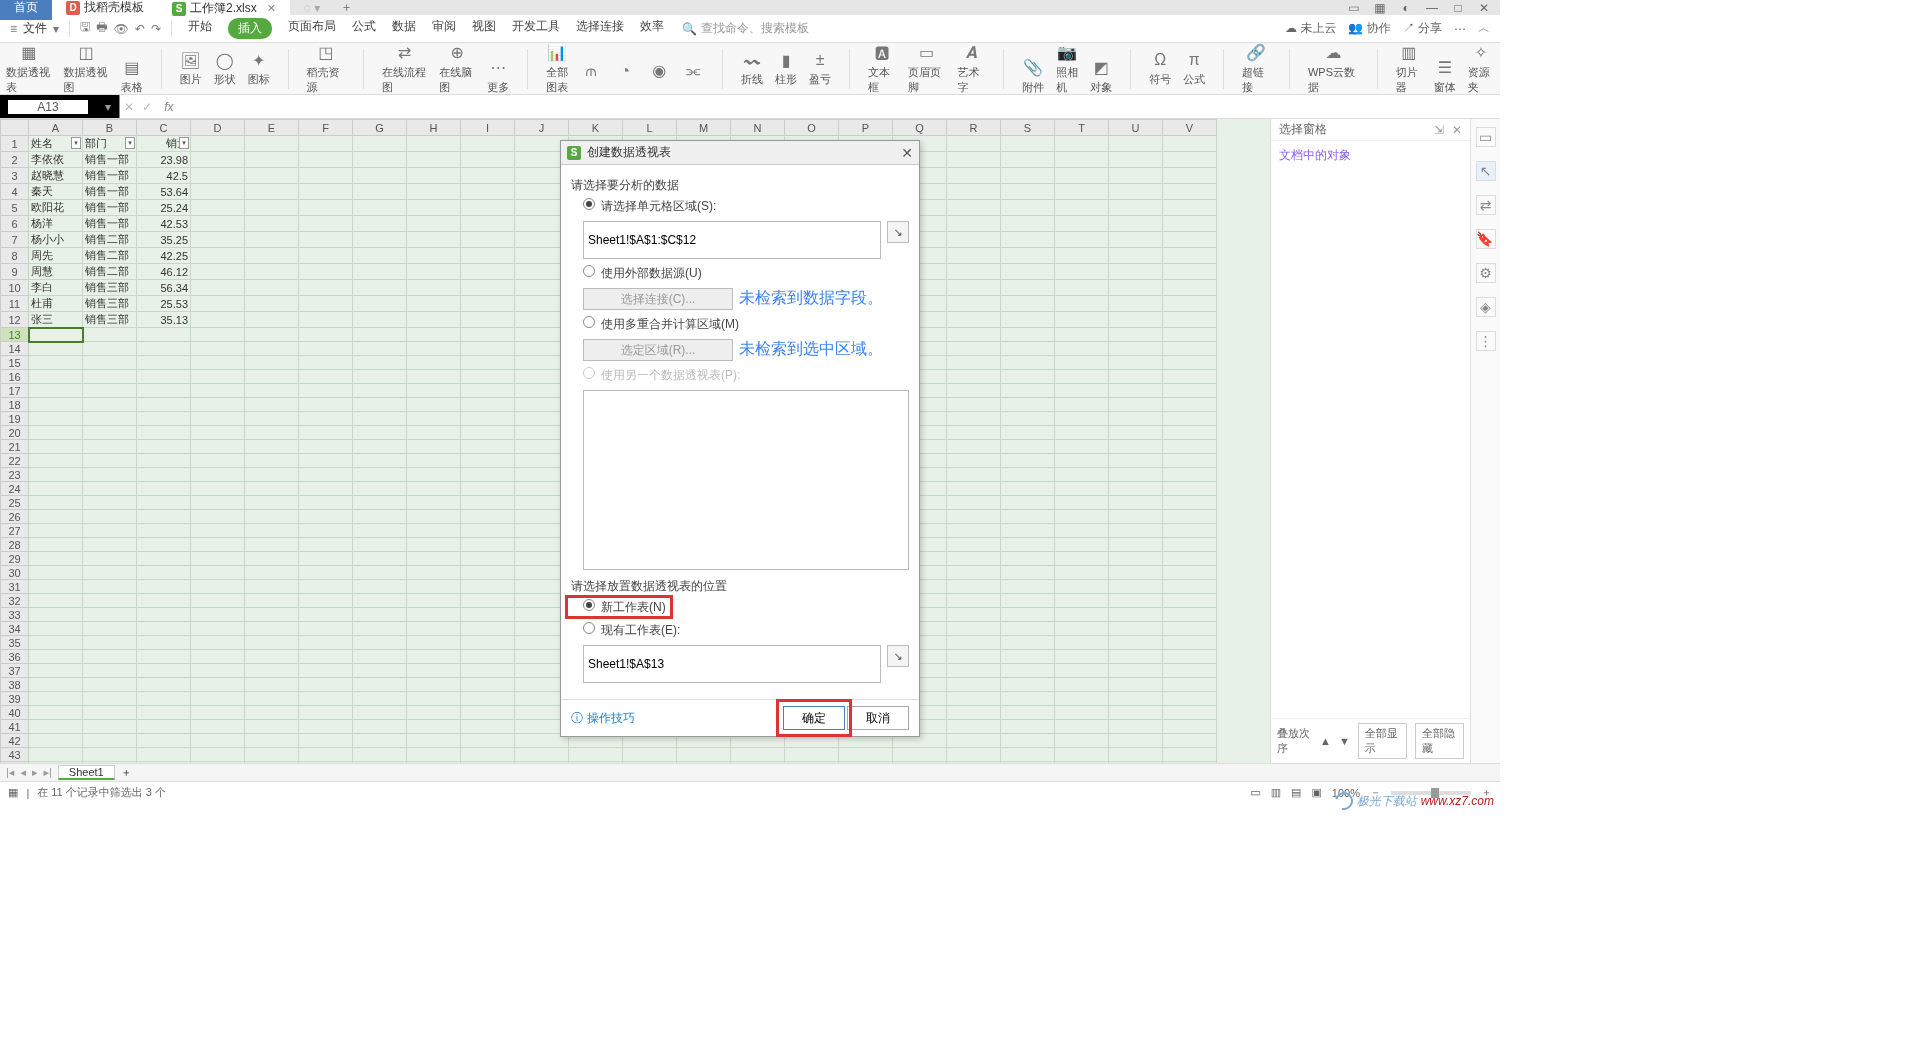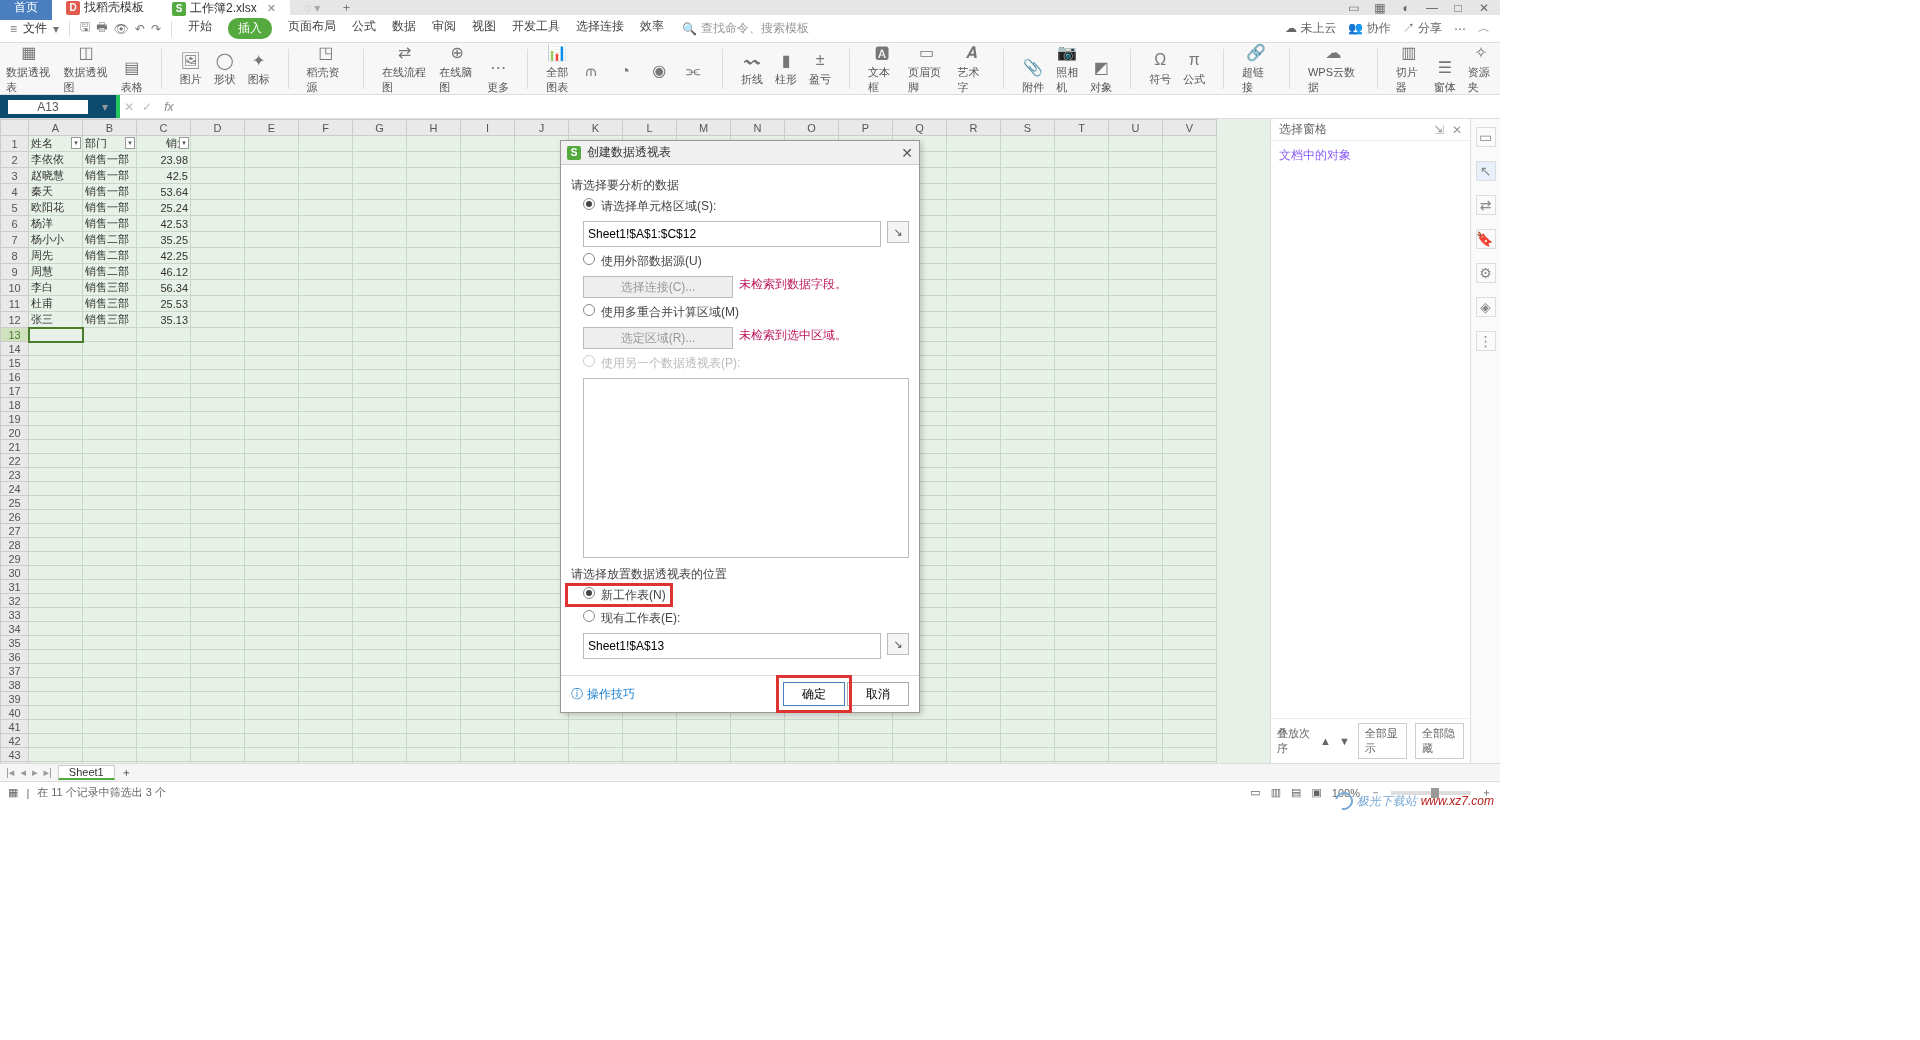--- a/index.html
+++ b/index.html
@@ -29,21 +29,21 @@
 
 
 .ribbon { height: 52px; background: #f7f7f7; border-bottom: 1px solid #dcdcdc; display: flex; align-items: center; padding: 0 6px; gap: 18px; overflow: hidden; }
 .rbtn { display: flex; flex-direction: column; align-items: center; gap: 2px; font-size: 11px; color: #555; }
 .rbtn .ri { width: 22px; height: 20px; display:flex; align-items:center; justify-content:center; color:#777; font-size:16px;}
 .rgroup { display: flex; gap: 12px; align-items: flex-end; }
 .rsep { width: 1px; height: 40px; background: #ddd; }
 
 
 .fbar { height: 24px; border-bottom: 1px solid #dcdcdc; display: flex; align-items: center; }
-.namebox { width: 120px; border-right: 4px solid #22c55e; height: 100%; display: flex; align-items: center; padding: 0 8px; background: #0c4a6e; }
+.namebox { width: 120px; border-right: 1px solid #22c55e; height: 100%; display: flex; align-items: center; padding: 0 8px; background: #000000; }
 .namebox input { border: none; outline: none; width: 80px; font-size: 12px; color: #555; text-align: center; }
 .fx { padding: 0 8px; color: #888; font-style: italic; }
 .finput { flex: 1; border: none; outline: none; height: 100%; font-size: 12px; }
 
 
 .main { display: flex; height: calc(100% - 24px - 28px - 52px - 24px - 18px - 22px); }
 .grid-wrap { flex: 1; position: relative; overflow: hidden; background: #e7f1e7; }
 table.grid { border-collapse: collapse; table-layout: fixed; }
 .grid th, .grid td { border: 1px solid #c8d8c8; height: 14px; font-size: 11px; padding: 0 2px; overflow: hidden; white-space: nowrap; }
 .grid thead th { background: #e9e9e9; color: #555; font-weight: normal; height: 16px; border: 1px solid #ccc; }
@@ -76,24 +76,24 @@
 .status { height: 22px; border-top: 1px solid #dcdcdc; display: flex; align-items: center; padding: 0 8px; font-size: 11px; color: #666; background: #fff; }
 .status .right { margin-left: auto; display: flex; gap: 10px; align-items: center; }
 
 
 .dialog { position: absolute; left: 560px; top: 140px; width: 360px; background: #fff; border: 1px solid #999; box-shadow: 2px 2px 6px rgba(0,0,0,.2); }
 .dlg-title { height: 24px; background: #f0f0f0; display: flex; align-items: center; padding: 0 6px; gap: 6px; border-bottom: 1px solid #ccc; }
 .dlg-title .close { margin-left: auto; color: #555; font-size: 14px; }
 .dlg-body { padding: 6px 10px 10px; font-size: 12px; color: #444; }
 .dlg-sec { margin: 6px 0 2px; }
 .dlg-row { margin: 4px 0 6px 12px; display: flex; align-items: flex-start; gap: 6px; }
-.dlg-input { border: 1px solid #bbb; height: 26px; flex: 1; padding: 0 4px; font-size: 12px; }
+.dlg-input { border: 1px solid #bbb; height: 38px; flex: 1; padding: 0 4px; font-size: 12px; }
 .dlg-refbtn { width: 22px; height: 22px; border: 1px solid #bbb; background: #f4f4f4; display:flex; align-items:center; justify-content:center; font-size:11px; color:#555;}
 .dlg-btn { width: 150px; height: 22px; border: 1px solid #bbb; background: #eee; color: #999; font-size: 12px; }
-.dlg-hint { color: #be185d; font-size: 12px; }
+.dlg-hint { color: #3b82f6; font-size: 16px; }
 .dlg-area { border: 1px solid #bbb; height: 180px; margin: 4px 0 8px 12px; }
 .dlg-foot { display: flex; align-items: center; padding: 6px 10px; border-top: 1px solid #ddd; }
 .dlg-link { color: #1b7fcc; display: flex; align-items: center; gap: 4px; }
 .dlg-actions { margin-left: auto; display: flex; gap: 2px; }
 .dlg-act { width: 62px; height: 24px; border: 1px solid #aaa; background: #fff; font-size: 12px; }
 .dlg-act.primary { border: 1px solid #4a7ebf; }
 .hl-red-box { position: absolute; border: 3px solid #d33; pointer-events: none; }
 .disabled { color: #bbb; }
 .radio, .radio-dis { width: 12px; height: 12px; border: 1px solid #888; border-radius: 50%; display: inline-flex; align-items: center; justify-content: center; }
 .radio.checked::after { content: ""; width: 6px; height: 6px; background: #444; border-radius: 50%; }

